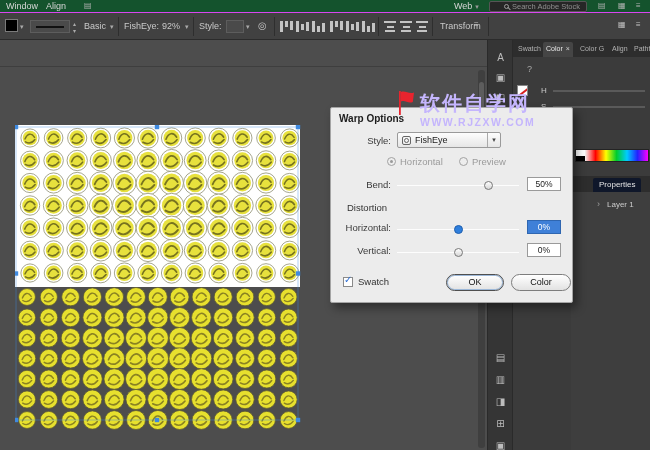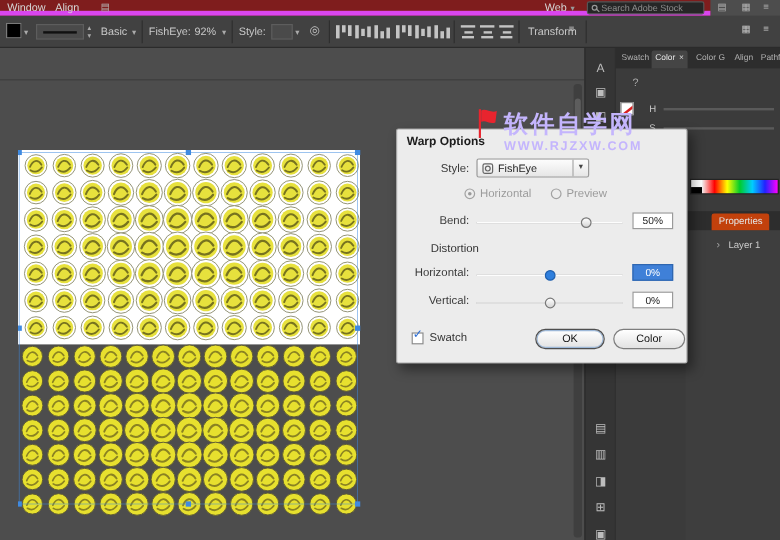--- a/index.html
+++ b/index.html
@@ -1,26 +1,26 @@
 <!DOCTYPE html>
 <html><head>
 <meta charset="utf-8">
 <style>
   *{margin:0;padding:0;box-sizing:border-box}
   html,body{width:650px;height:450px;overflow:hidden}
   body{font-family:"Liberation Sans","DejaVu Sans",sans-serif;background:#4d4d4d}
   #app{position:relative;width:650px;height:450px;overflow:hidden;background:#4d4d4d}
 
   
-  .menubar{position:absolute;left:0;top:0;width:592px;height:13px;background:#7f1d1d;border-bottom:4px solid #d946ef;z-index:30}
+  .menubar{position:absolute;left:0;top:0;width:650px;height:13px;background:#14532d;border-bottom:1px solid #d946ef;z-index:30}
   .menu-item{position:absolute;top:1px;font-size:9px;color:#d6d6d6}
   .mb-icon{position:absolute;top:1px;font-size:8px;color:#b5b5b5}
   .web-dd{position:absolute;left:450px;top:0;height:13px;padding:1px 4px;font-size:9px;color:#d6d6d6}
   .web-dd .caret{font-size:7px;color:#999;margin-left:3px}
-  .searchbox{position:absolute;left:489px;top:1px;width:98px;height:11px;background:#262626;border:1px solid #555;border-radius:2px;display:flex;align-items:center;padding:0 3px;gap:3px}
+  .searchbox{position:absolute;left:489px;top:1px;width:98px;height:11px;background:#262626;border:1px solid #555;border-radius:2px;display:flex;align-items:center;padding:0 14px;gap:3px}
   .mag{width:5px;height:5px;border:1px solid #999;border-radius:50%;position:relative;flex:0 0 auto}
   .mag::after{content:'';position:absolute;width:4px;height:1px;background:#999;transform:rotate(45deg);right:-3px;bottom:-1px}
   .searchbox input{background:transparent;border:none;outline:none;font-size:7.5px;color:#ccc;width:80px;font-family:inherit}
   .searchbox input::placeholder{color:#8f8f8f}
 
   
   .controlbar{position:absolute;left:0;top:13px;width:650px;height:27px;background:#414141;border-bottom:1px solid #2b2b2b;z-index:29}
   .cb-label{position:absolute;top:8px;font-size:9px;color:#c9c9c9}
   .cb-caret{position:absolute;top:10px;font-size:7px;color:#aaa}
   .vdiv{position:absolute;top:4px;width:1px;height:19px;background:#2e2e2e}
@@ -60,35 +60,35 @@
   .none-swatch::after{content:'';position:absolute;left:-2px;top:4px;width:18px;height:2px;background:#d72020;transform:rotate(-38deg)}
   .hs-label{position:absolute;font-size:8px;color:#c7c7c7}
   .hs-track{position:absolute;width:92px;height:2px;background:#5a5a5a}
   .spectrum{position:absolute;left:62px;top:109px;width:74px;height:13px;border:1px solid #242424;display:flex}
   .spectrum .bw{width:9px;height:100%;display:flex;flex-direction:column}
   .spectrum .bw i{display:block;flex:1}
   .spectrum .bw i:first-child{background:#fff}
   .spectrum .bw i:last-child{background:#000}
   .spectrum .grad{flex:1;background:linear-gradient(90deg,#f5f5f5,#ff0000,#ffff00,#00cc2c,#00ccff,#2222ff,#ff00ff)}
   .props-strip{position:absolute;left:58px;top:136px;width:80px;height:16px;background:#2d2d2d}
-  .props-tab{position:absolute;left:22px;top:2px;height:14px;background:#c2410c;border-radius:2px 2px 0 0;font-size:8px;color:#e4e4e4;padding:2px 6px 0 6px}
+  .props-tab{position:absolute;left:22px;top:2px;height:14px;background:#0f172a;border-radius:2px 2px 0 0;font-size:8px;color:#e4e4e4;padding:2px 6px 0 6px}
   .props-body{position:absolute;left:58px;top:152px;width:80px;height:258px;background:#3e3e3e}
   .layer-row{position:absolute;left:58px;top:157px;width:80px;height:16px}
   .layer-row .chev{position:absolute;left:26px;top:2px;font-size:9px;color:#9f9f9f}
   .layer-row .txt{position:absolute;left:36px;top:3px;font-size:8px;color:#cccccc}
   .group-row{position:absolute;left:58px;top:173px;width:80px;height:18px;background:#53565a}
   .group-row .thumb{position:absolute;left:16px;top:3px;width:12px;height:12px;background:#e7e02e;border:1px solid #1e1e1e}
   .group-row .thumb::after{content:'';position:absolute;left:2px;top:2px;width:6px;height:6px;border-radius:50%;border:1px solid #8a8222}
   .group-row .txt{position:absolute;left:34px;top:4px;font-size:8px;color:#e4e4e4}
 
   
   .dialog{position:absolute;left:330px;top:107px;width:243px;height:196px;background:#ececec;border:1px solid #a5a5a5;border-radius:2px;box-shadow:4px 5px 10px rgba(0,0,0,.4);z-index:40;font-size:9.5px;color:#333}
   .dlg-title{position:absolute;left:8px;top:5px;font-size:10px;font-weight:bold;color:#1c1c1c}
   .dlg-label{position:absolute;width:60px;text-align:right;font-size:9.5px;color:#3a3a3a}
-  .dlg-select{position:absolute;left:66px;top:24px;width:94px;height:16px;background:linear-gradient(#fdfdfd,#e6e6e6);border:1px solid #9a9a9a;border-radius:2px;display:flex;align-items:center;padding-left:4px;gap:4px}
+  .dlg-select{position:absolute;left:66px;top:24px;width:104px;height:16px;background:linear-gradient(#fdfdfd,#e6e6e6);border:1px solid #9a9a9a;border-radius:2px;display:flex;align-items:center;padding-left:4px;gap:4px}
   .fisheye-glyph{width:9px;height:9px;border:1px solid #666;border-radius:2px;position:relative;flex:0 0 auto}
   .fisheye-glyph::after{content:'';position:absolute;inset:1px;border:1px solid #666;border-radius:50%}
   .dlg-select .txt{font-size:9px;color:#222;flex:1}
   .dlg-select .dd{width:13px;height:14px;border-left:1px solid #aaa;font-size:7px;color:#444;text-align:center;line-height:14px}
   .radio{position:absolute;width:9px;height:9px;border:1px solid #a2a2a2;border-radius:50%;background:#ededed}
   .radio.sel::after{content:'';position:absolute;inset:2px;background:#9a9a9a;border-radius:50%}
   .radio-label{position:absolute;font-size:9.5px;color:#9b9b9b}
   .track{position:absolute;left:66px;width:122px;height:1px;background:#8c8c8c;border-bottom:1px solid #fdfdfd}
   .handle{position:absolute;width:9px;height:9px;border-radius:50%;background:linear-gradient(#fefefe,#d6d6d6);border:1px solid #787878}
   .handle.blue{background:#2f7fdd;border-color:#1f5fae}
@@ -1062,21 +1062,21 @@
     <span class="radio sel" style="left:56px;top:49px"></span>
     <span class="radio-label" style="left:69px;top:48px">Horizontal</span>
     <span class="radio" style="left:128px;top:49px"></span>
     <span class="radio-label" style="left:141px;top:48px">Preview</span>
 
     <span class="dlg-label" style="left:0;top:71px">Bend:</span>
     <span class="track" style="top:77px"></span>
     <span class="handle" style="left:153px;top:73px"></span>
     <span class="valbox" style="top:69px">50%</span>
 
-    <span style="position:absolute;left:28px;top:94px;color:#333">Distortion</span>
+    <span style="position:absolute;left:16px;top:94px;color:#333">Distortion</span>
 
     <span class="dlg-label" style="left:0;top:114px">Horizontal:</span>
     <span class="track" style="top:121px"></span>
     <span class="handle blue" style="left:123px;top:117px"></span>
     <span class="valbox selected" style="top:112px">0%</span>
 
     <span class="dlg-label" style="left:0;top:137px">Vertical:</span>
     <span class="track" style="top:144px"></span>
     <span class="handle" style="left:123px;top:140px"></span>
     <span class="valbox" style="top:135px">0%</span>

